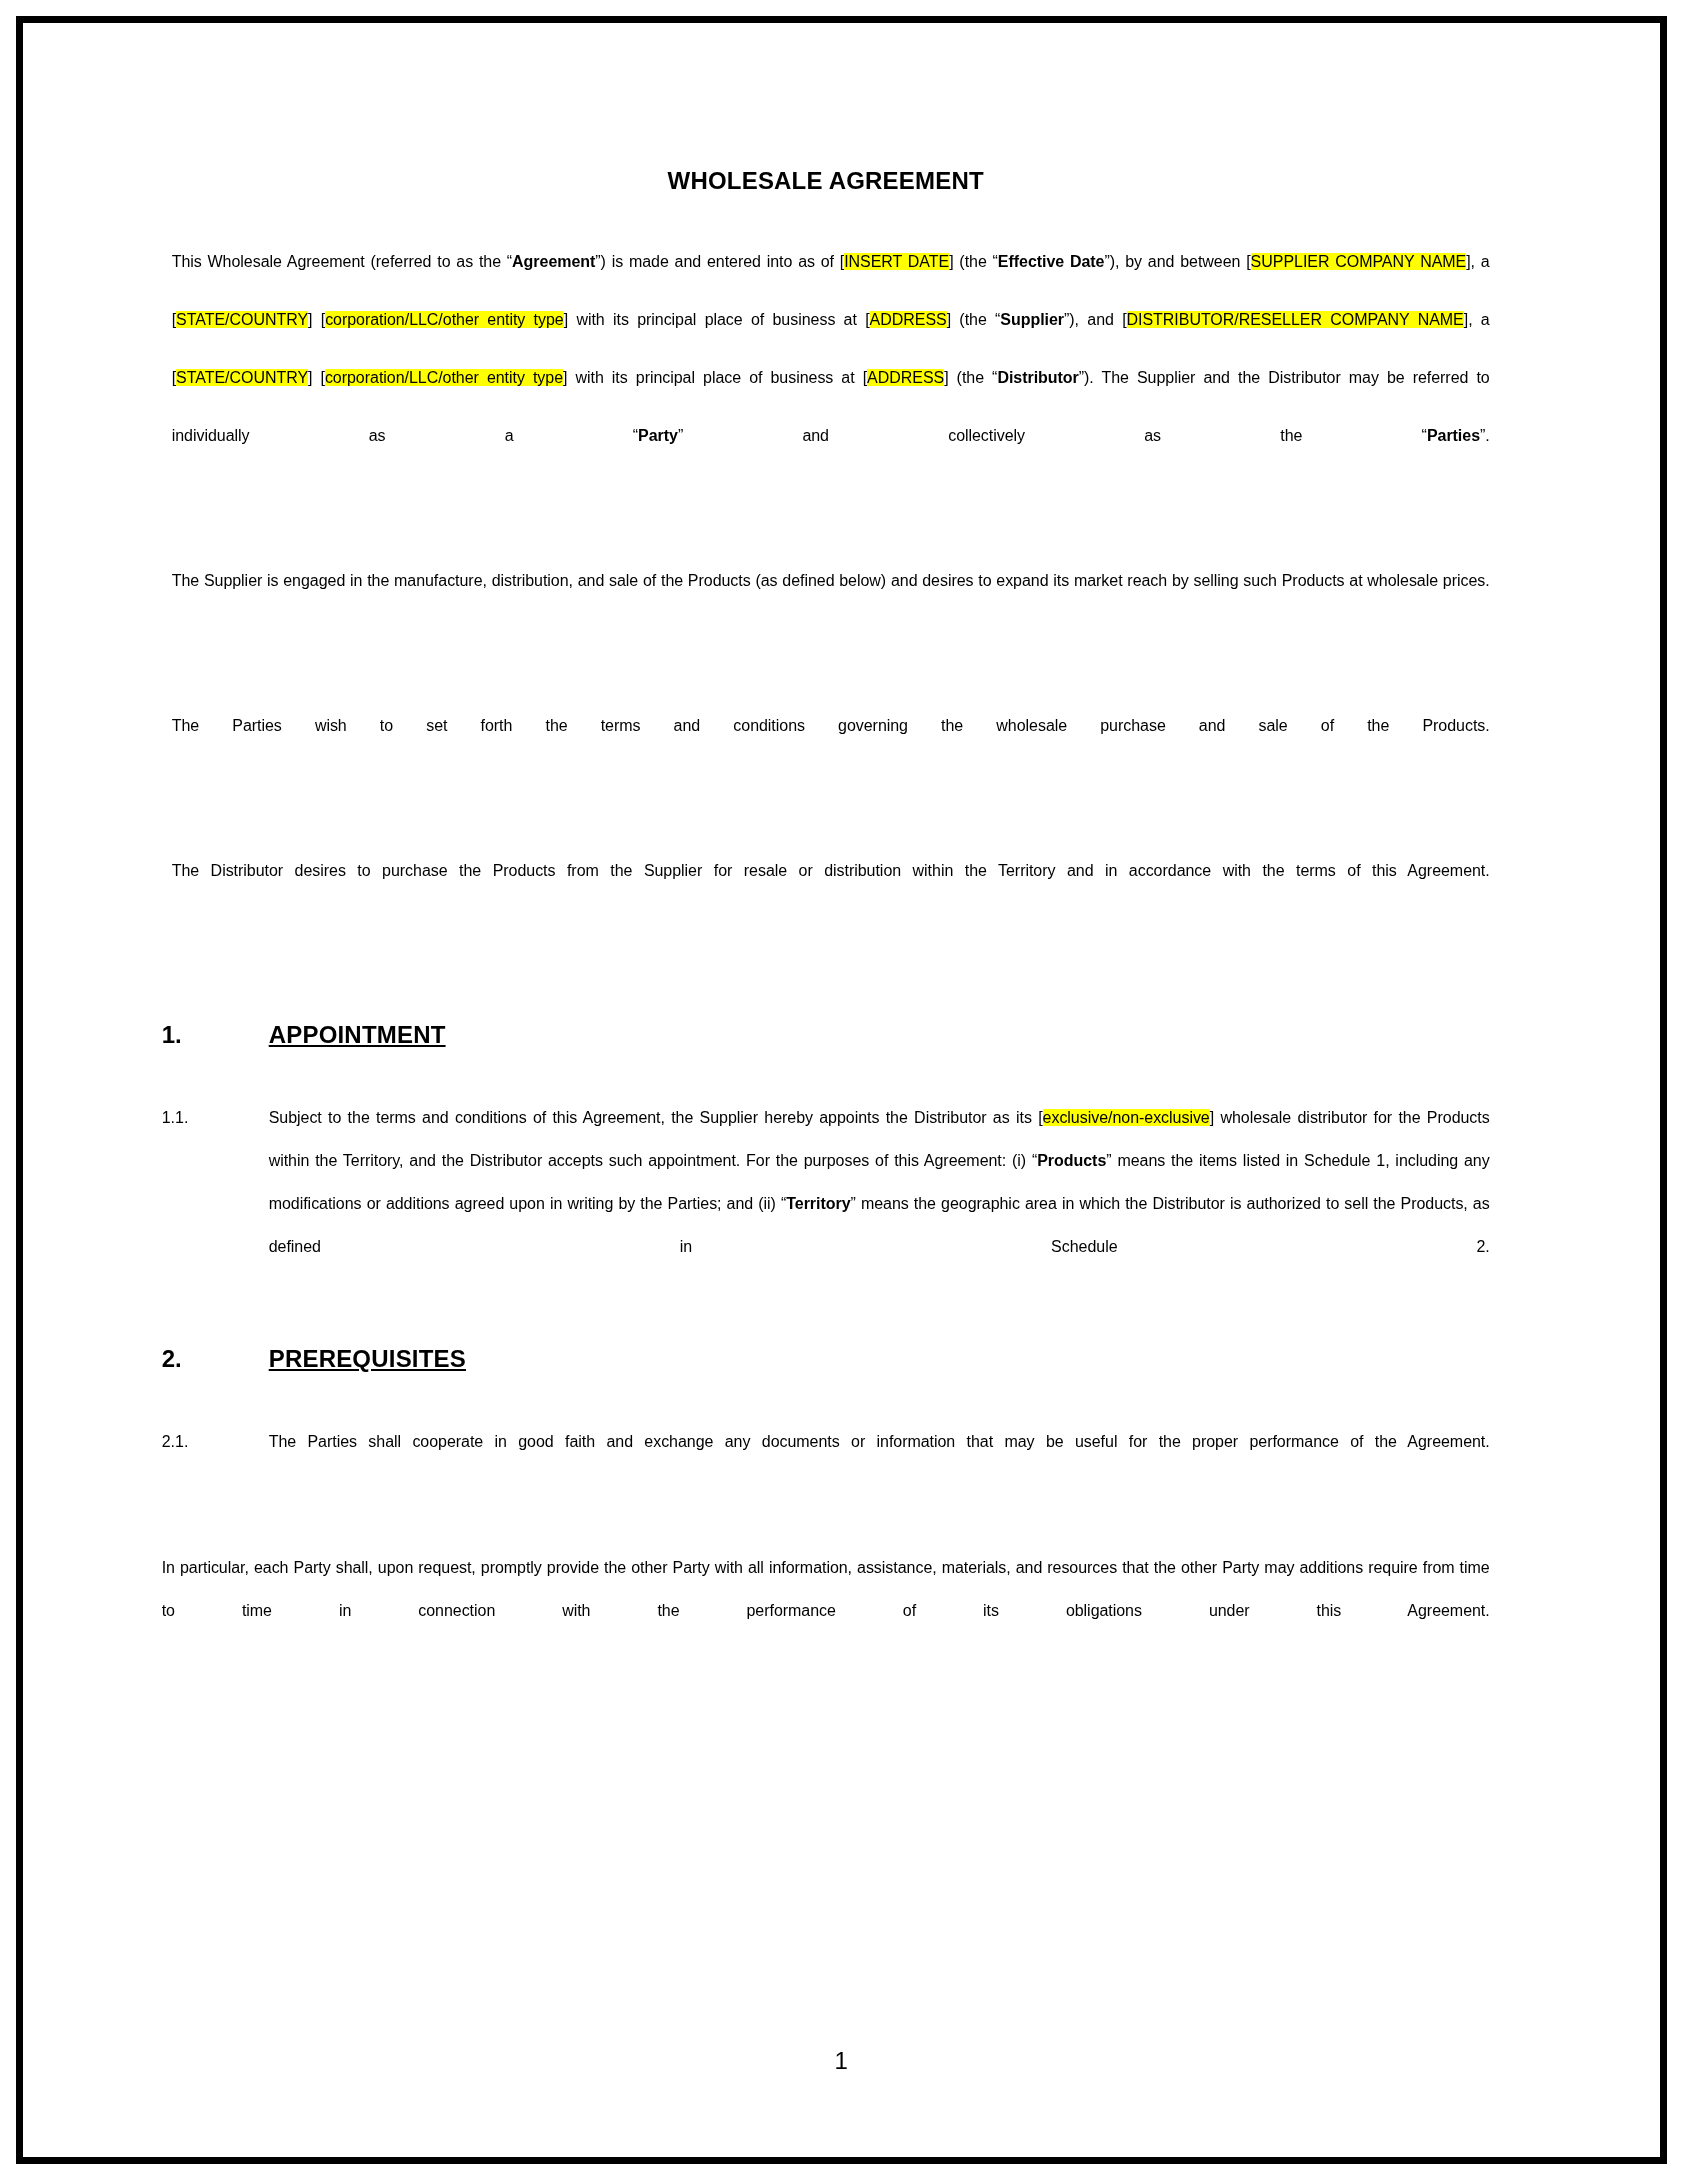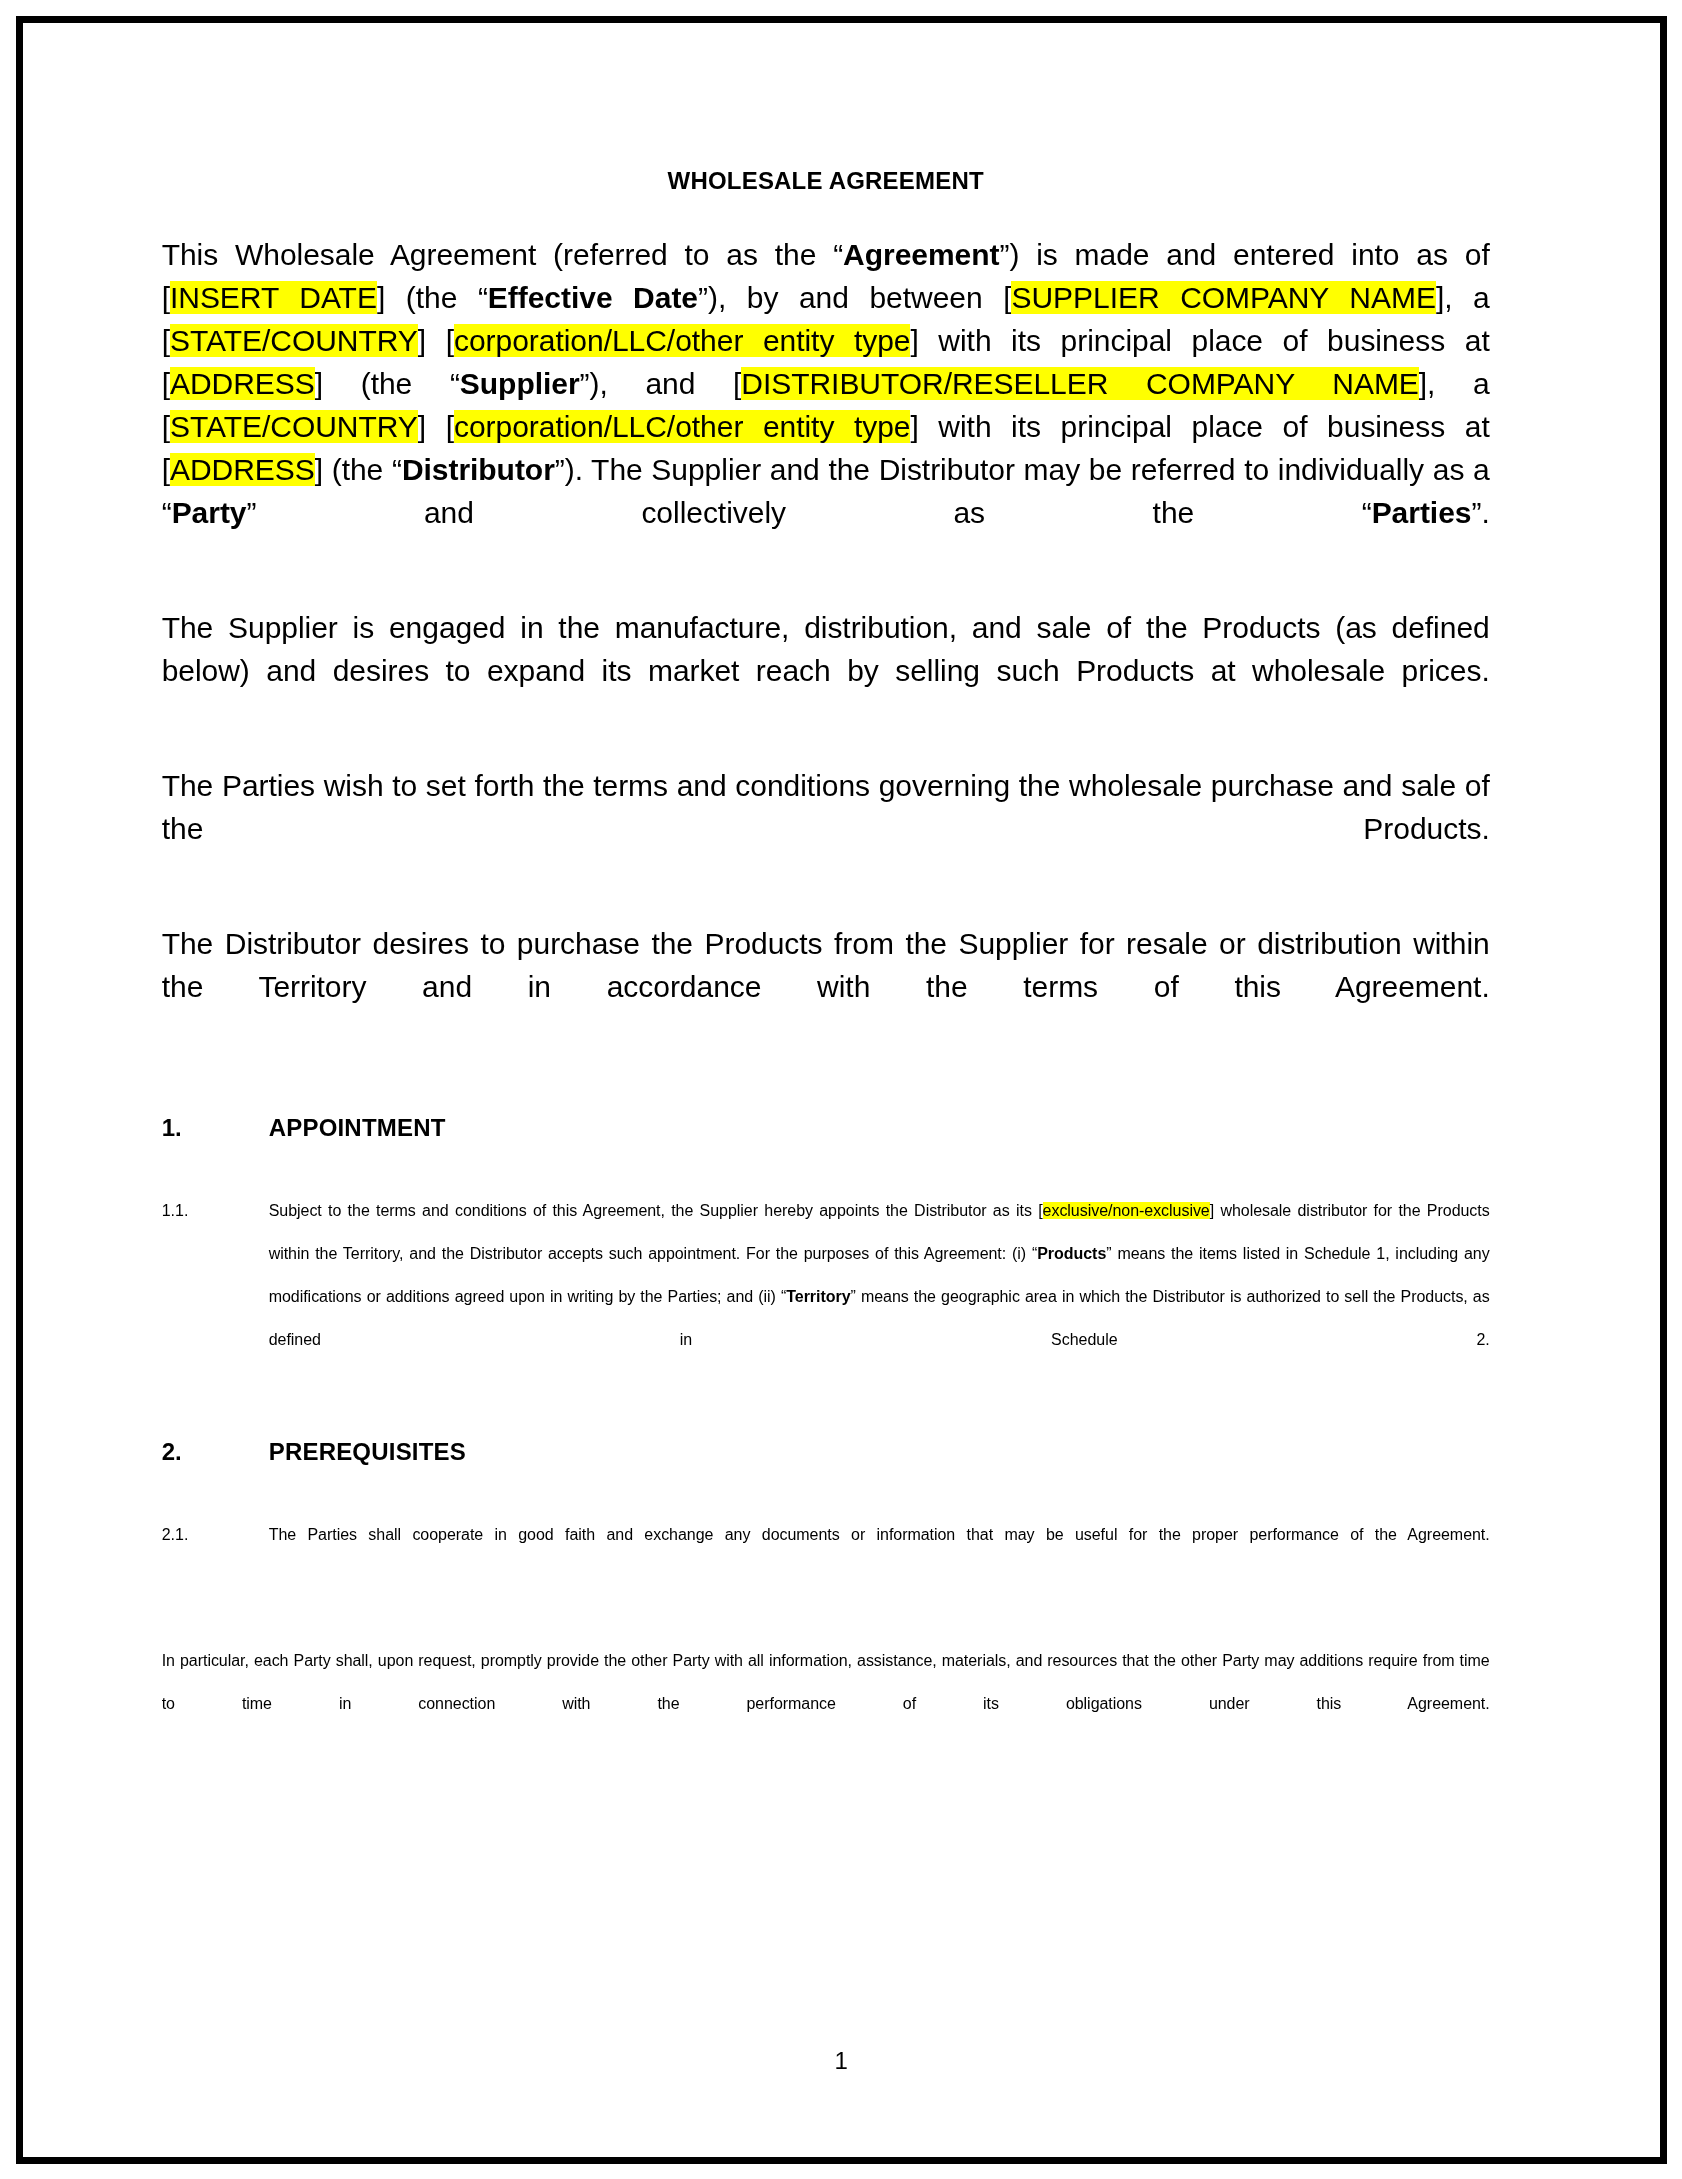--- a/index.html
+++ b/index.html
@@ -48,23 +48,23 @@
   .doc-title {
     text-align: center;
     font-weight: bold;
     font-size: 24px;
     letter-spacing: 0.2px;
     margin: 0 0 38px 0;
     line-height: 1.2;
   }
 
   p.body-para {
-    margin: 0 0 29px 0;
-    font-size: 30px;
-    line-height: 43px;
+    margin: 0 0 29px 10px;
+    font-size: 16px;
+    line-height: 58px;
     text-align: justify;
     text-justify: inter-word;
     letter-spacing: -0.04px;
   }
 
   
   p.body-para:after {
     content: "";
     display: inline-block;
     width: 100%;
@@ -85,20 +85,21 @@
     font-weight: bold;
     line-height: 43px;
   }
   .section-heading .num {
     width: 107px;
     flex: 0 0 107px;
   }
   .section-heading .label {
     flex: 1 1 auto;
     letter-spacing: 0.2px;
+    text-decoration: underline;
   }
 
   
   .clause {
     display: flex;
     margin-top: 40px;
     font-size: 16px;
     line-height: 43px;
   }
   .clause .num {

